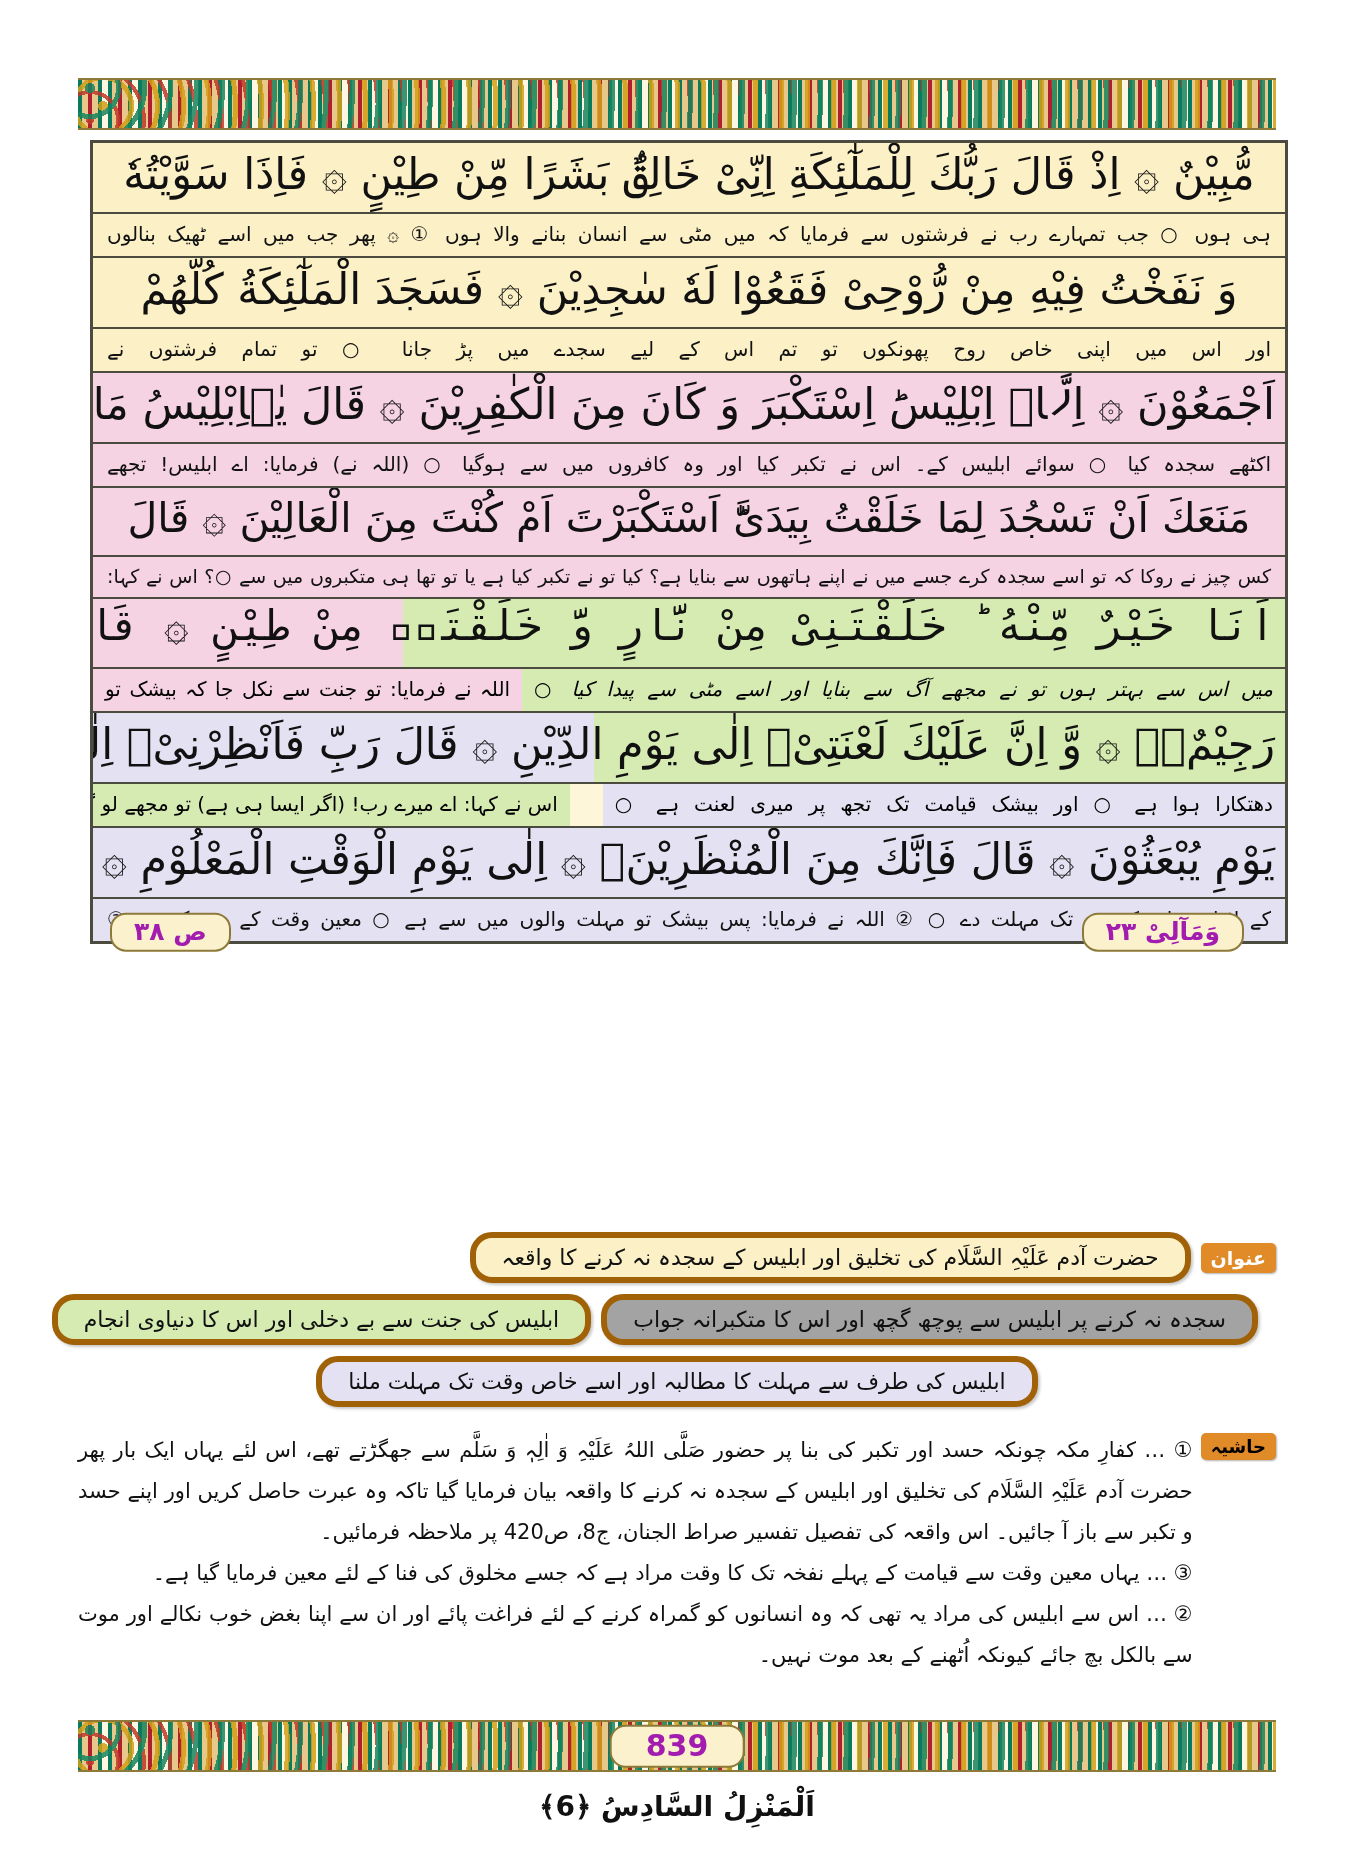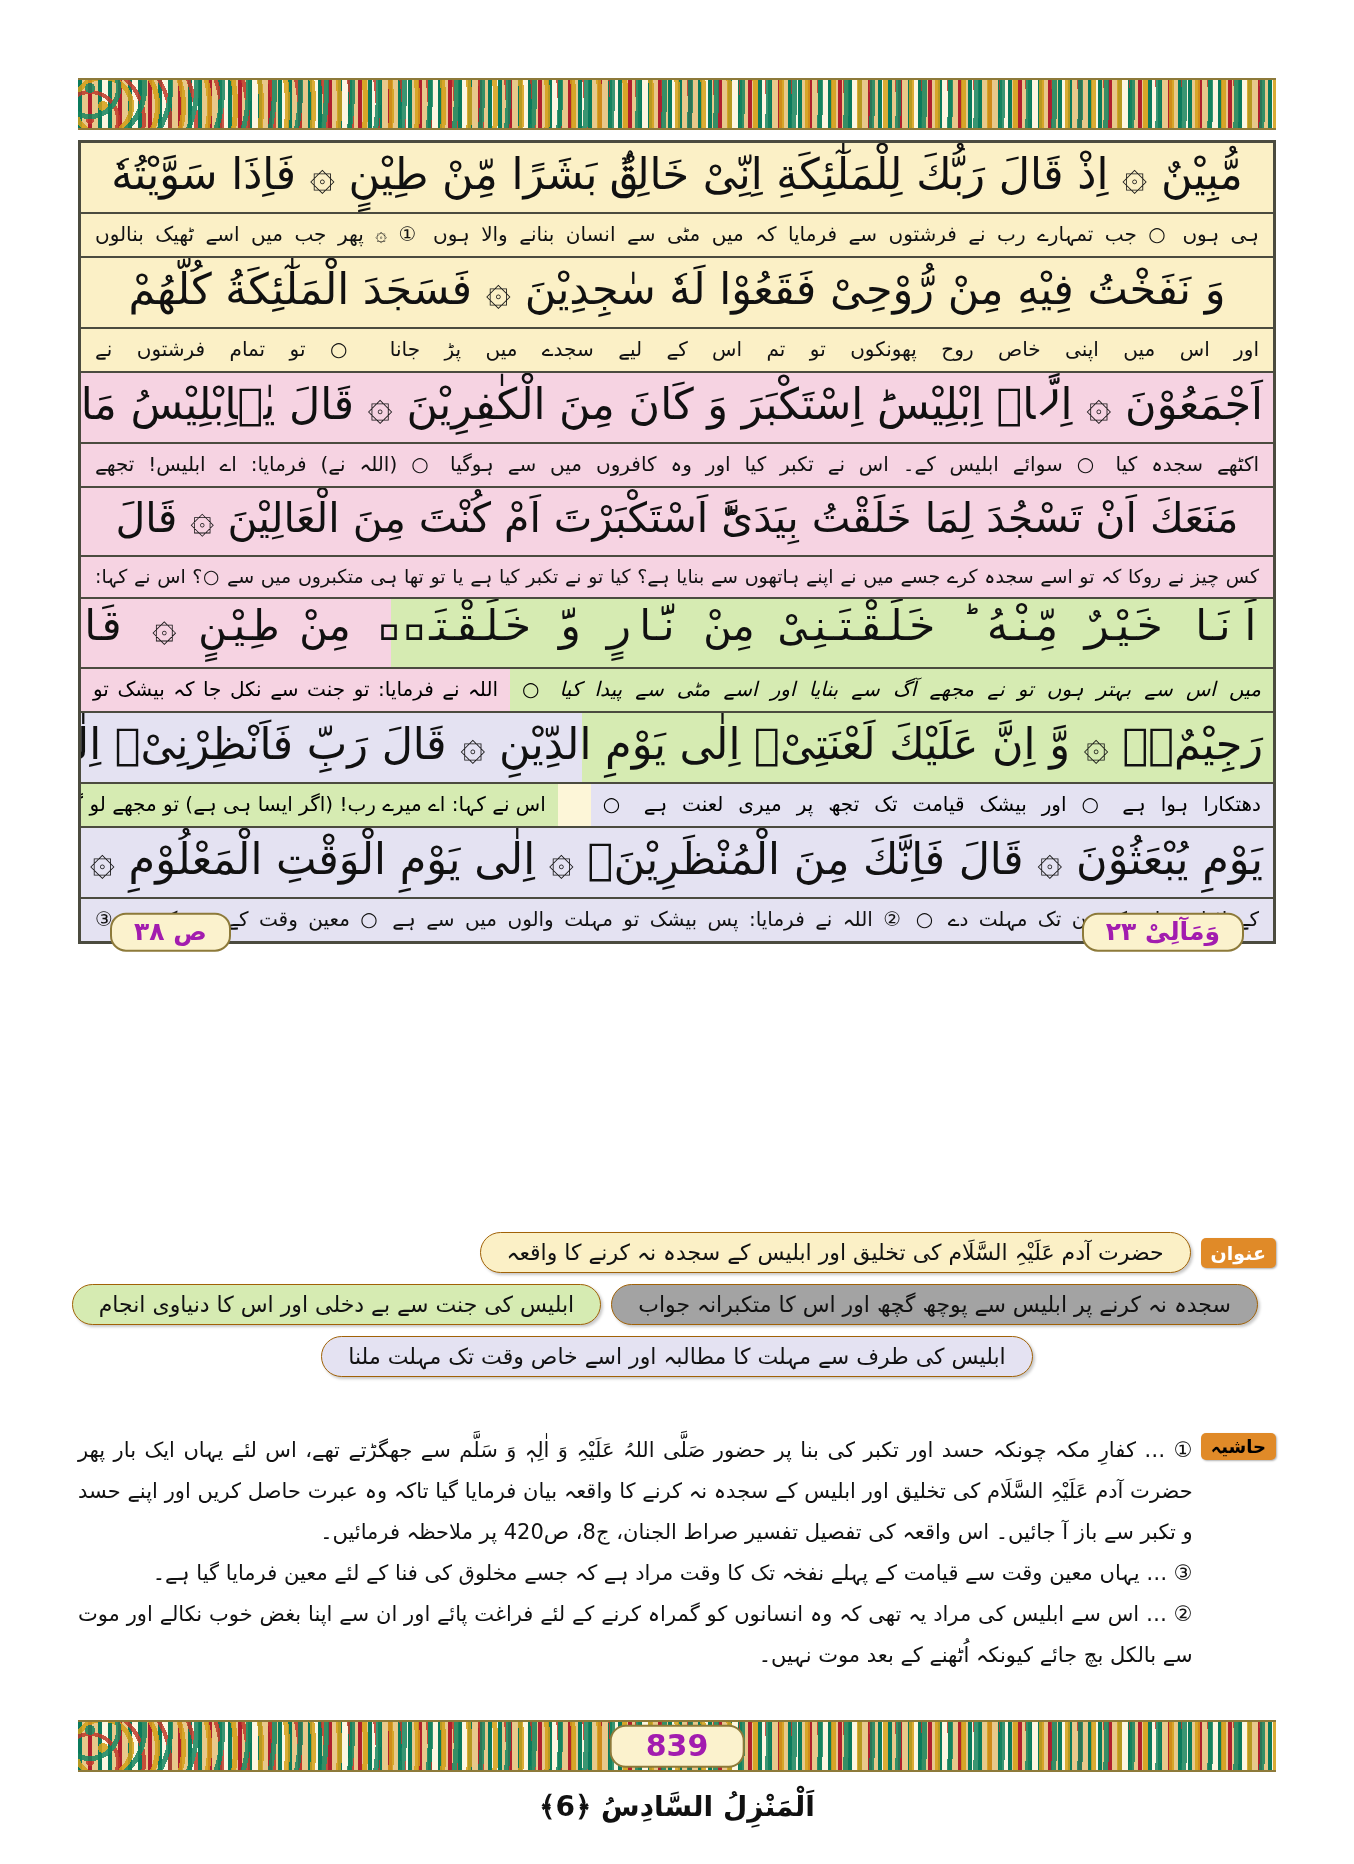--- a/index.html
+++ b/index.html
@@ -71,21 +71,21 @@
     font-size:30px;
     padding:2px 34px;
     left:50%;right:auto;
     transform:translate(-50%,-50%);
     direction:ltr;
   }
 
   
   .quran-block{
     position:absolute;
-    left:78px;top:140px;
+    left:90px;top:140px;
     width:1198px;
     border:3px solid #4b4b3f;
     box-sizing:border-box;
     background:#fdf6d8;
   }
   .ayah-row{
     direction:rtl;
     text-align:center;
     padding:4px 10px 10px;
     font-family:"DejaVu Sans","Liberation Serif",serif;
@@ -154,21 +154,21 @@
     color:#fff;
     border-radius:5px;
     padding:4px 10px;
     font-size:19px;
     font-weight:bold;
     direction:rtl;
     white-space:nowrap;
     box-shadow:1px 1px 2px rgba(0,0,0,.3);
   }
   .pill{
-    border:1px solid #a16207;
+    border:6px solid #a16207;
     border-radius:22px;
     padding:7px 26px;
     font-size:22px;
     direction:rtl;
     white-space:nowrap;
     color:#111;
     box-shadow:2px 2px 3px rgba(0,0,0,.22);
   }
   .pill.yellow{background:#fbf0c6;}
   .pill.pink{background:#a3a3a3;}

